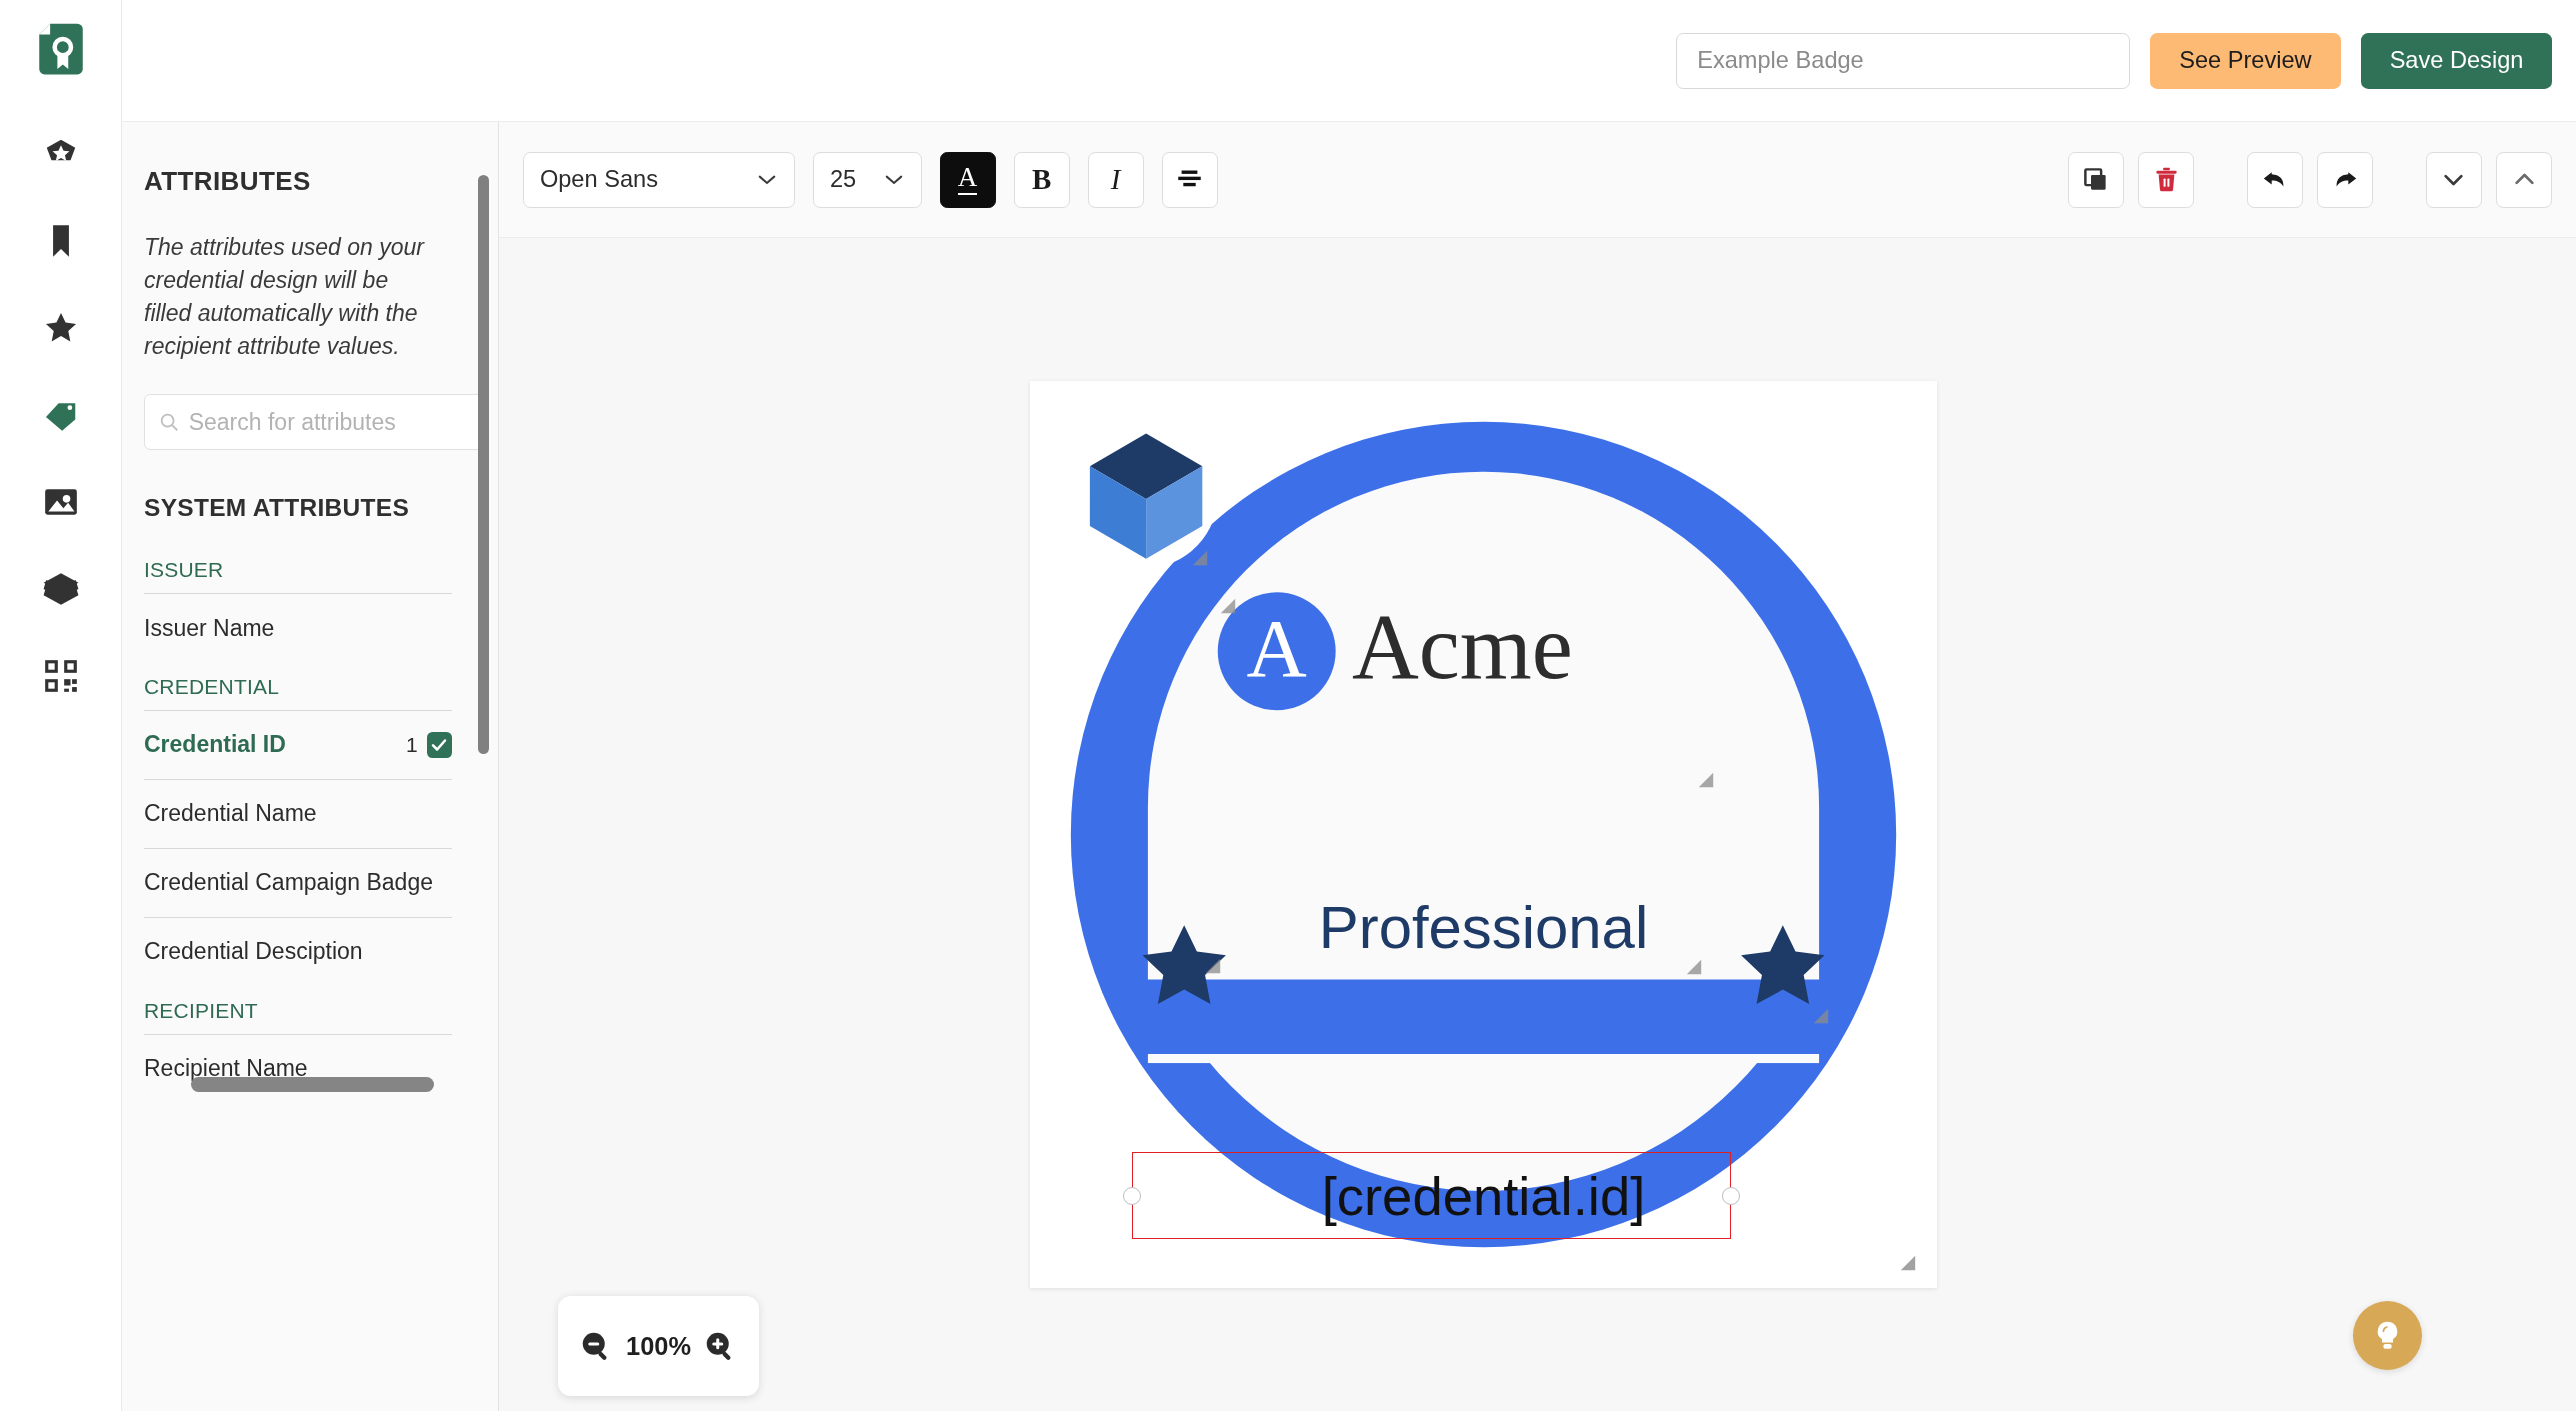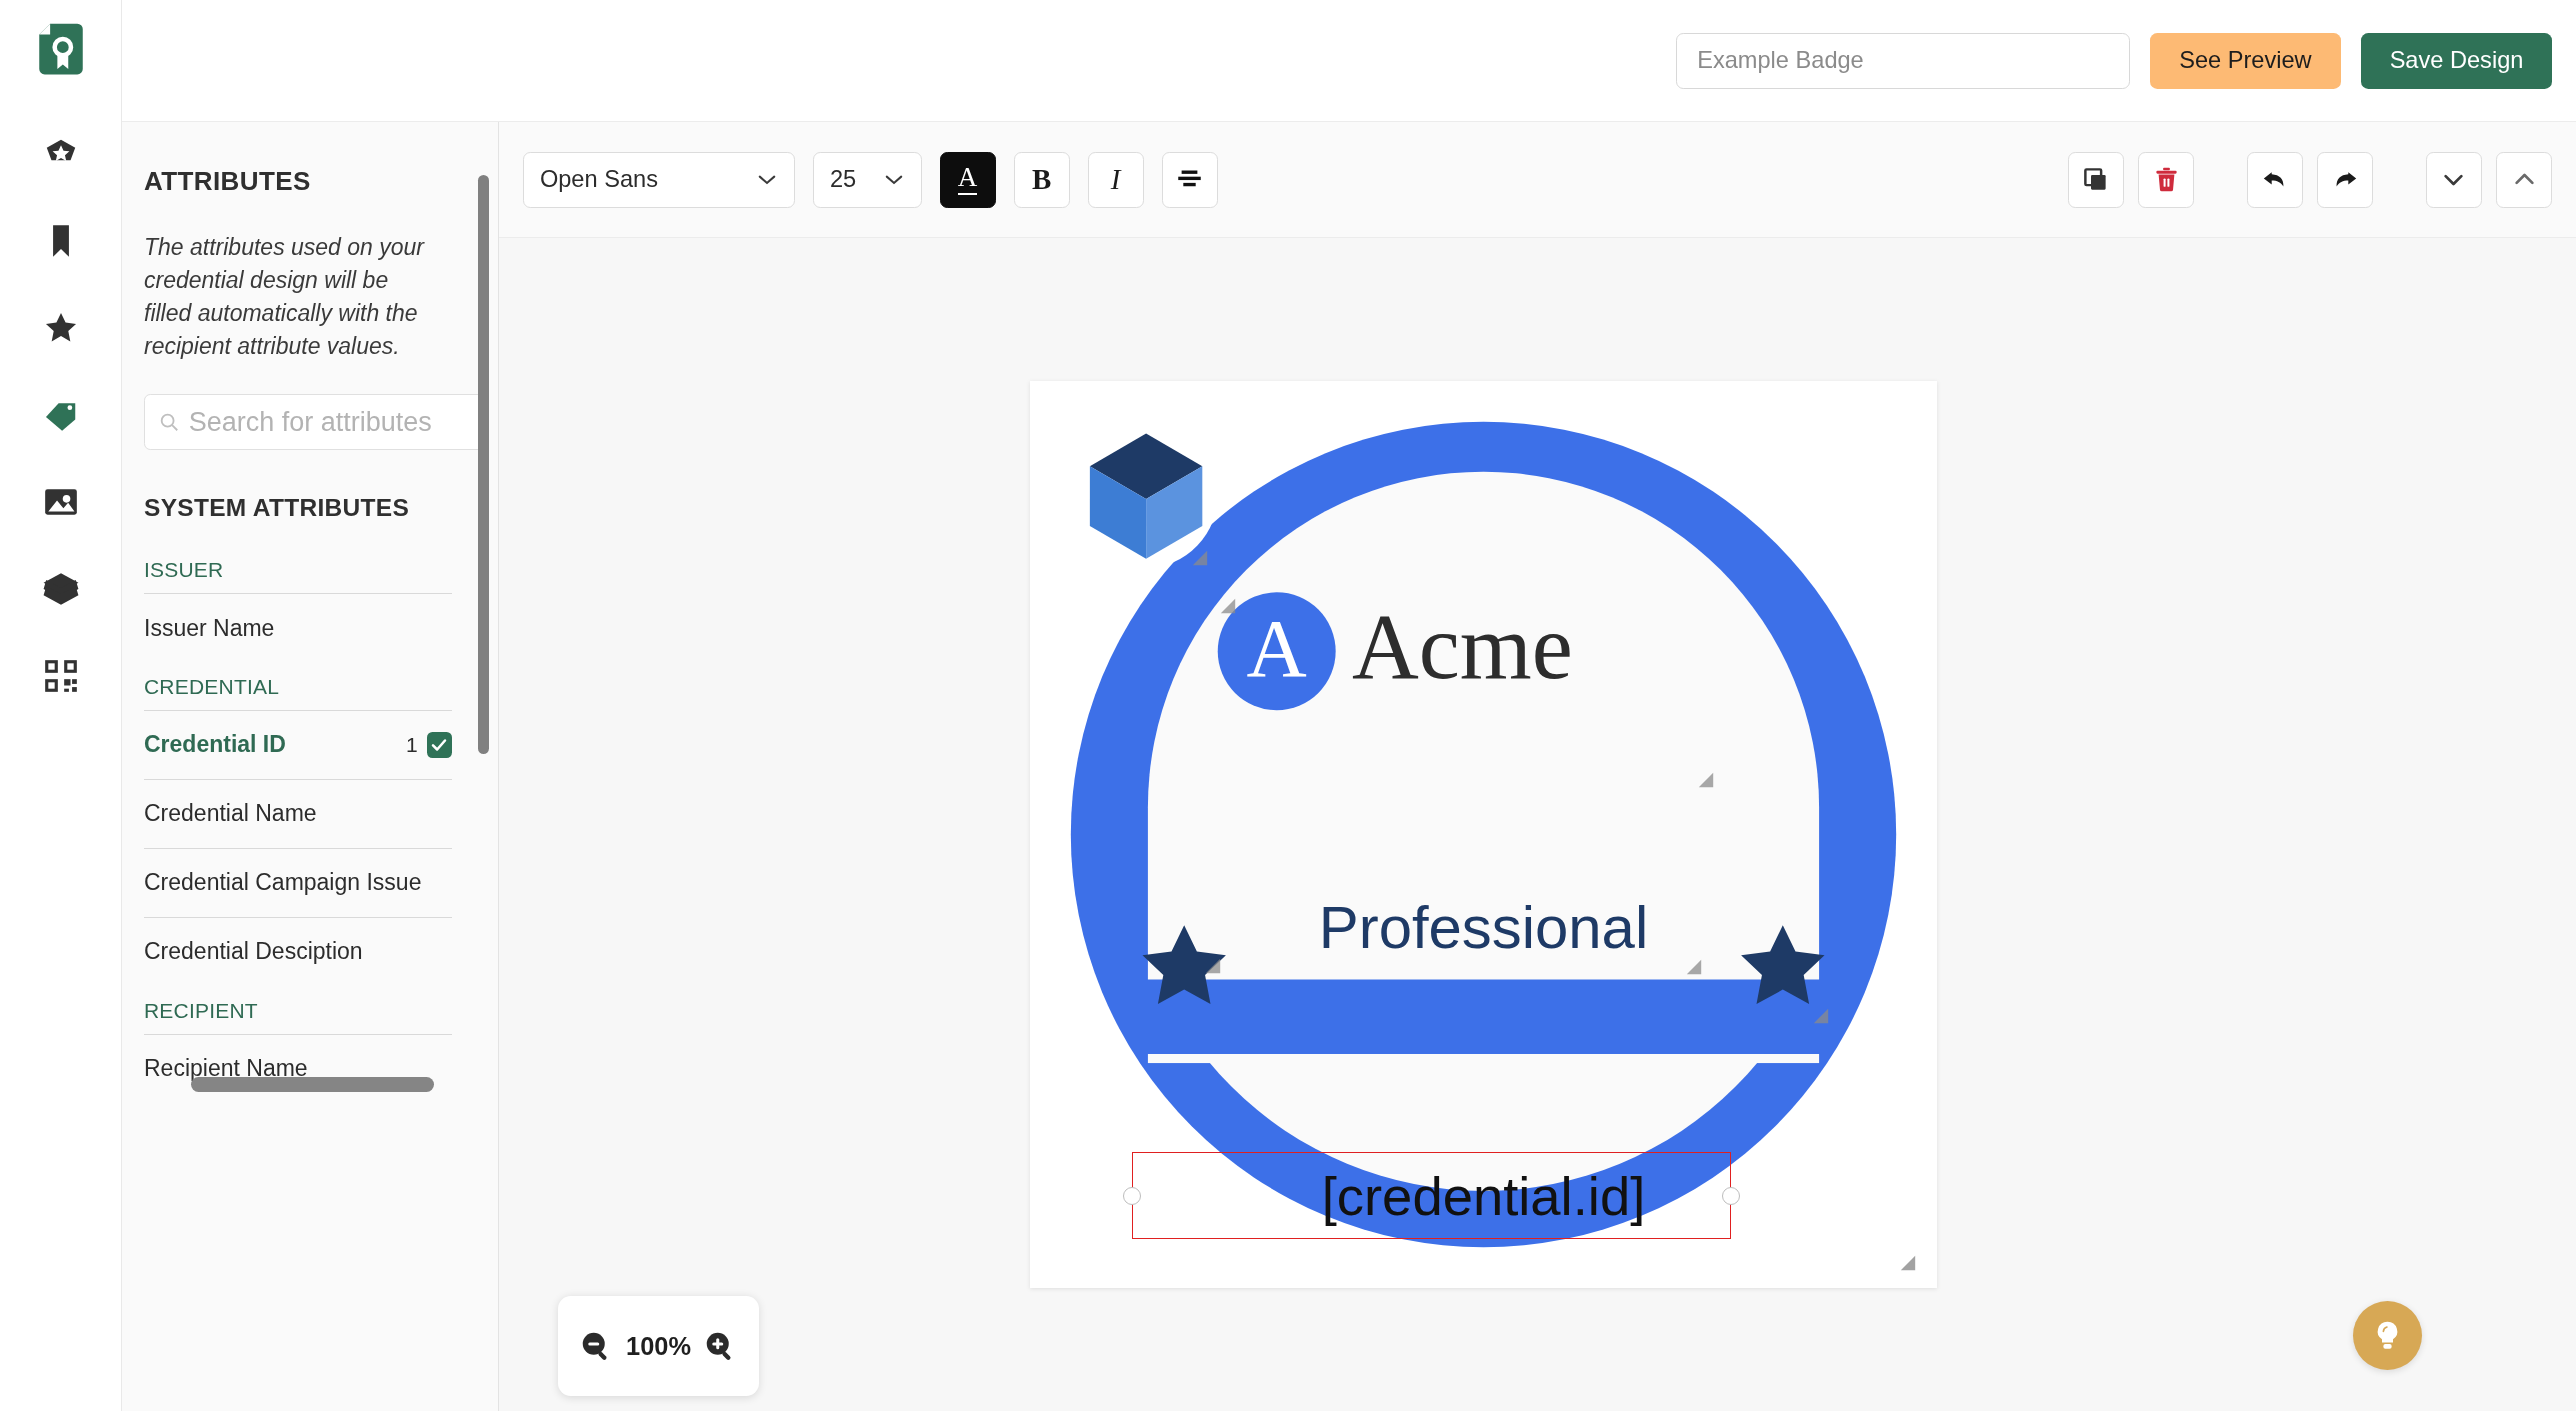--- a/index.html
+++ b/index.html
@@ -38,21 +38,21 @@
     padding: 34px 36px 0 22px; width: 345px;
   }
   .attr-search {
     margin: 31px 0 0 22px; width: 341px; height: 56px;
     border: 0.9px solid #e0e0e0; border-radius: 6.3px; background: #ffffff;
     display: flex; align-items: center; padding: 0 12.7px; gap: 9px;
   }
   .attr-search svg { width: 22px; height: 22px; flex: 0 0 auto; }
   .attr-search input {
     border: 0; outline: 0; background: transparent; flex: 1;
-    font-size: 27px; color: #0c4a6e; font-family: "Liberation Sans", sans-serif;
+    font-size: 23px; color: #0c4a6e; font-family: "Liberation Sans", sans-serif;
   }
   .attr-search input::placeholder { color: #b3b3b3; }
   .sys-title {
     font-size: 24.5px; font-weight: bold; color: #2f2f2f; letter-spacing: 0.3px;
     padding: 44px 0 0 22px;
   }
   .attr-list { padding: 23.6px 0 0 0; width: 377px; }
   .grp-label {
     font-size: 21px; color: #2f6a53; padding: 12.7px 0 11px 22px; letter-spacing: 0.2px;
   }
@@ -290,21 +290,21 @@
                   <polyline points="4,12.5 9.5,18 20,6"></polyline>
                 </svg>
             </span>
           </span>
         </div>
         <div class="attr-row">
           <span>Credential Name</span>
           <span class="attr-right"></span>
         </div>
         <div class="attr-row">
-          <span>Credential Campaign Issue</span>
+          <span>Credential Campaign Badge</span>
           <span class="attr-right"></span>
         </div>
         <div class="attr-row">
           <span>Credential Desciption</span>
           <span class="attr-right"></span>
         </div>
 
         <div class="grp-label">RECIPIENT</div>
         <div class="attr-row">
           <span>Recipient Name</span>

